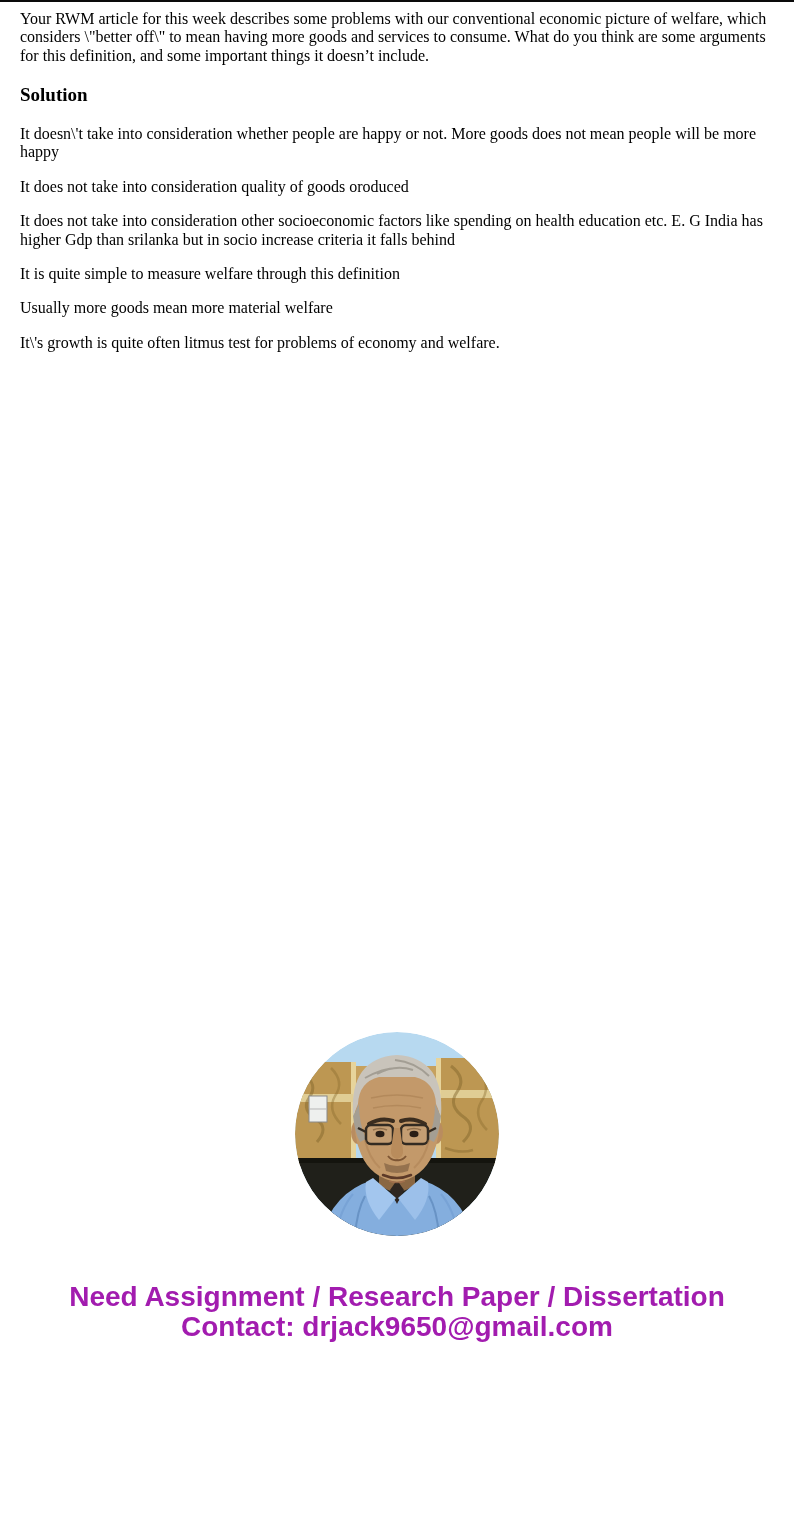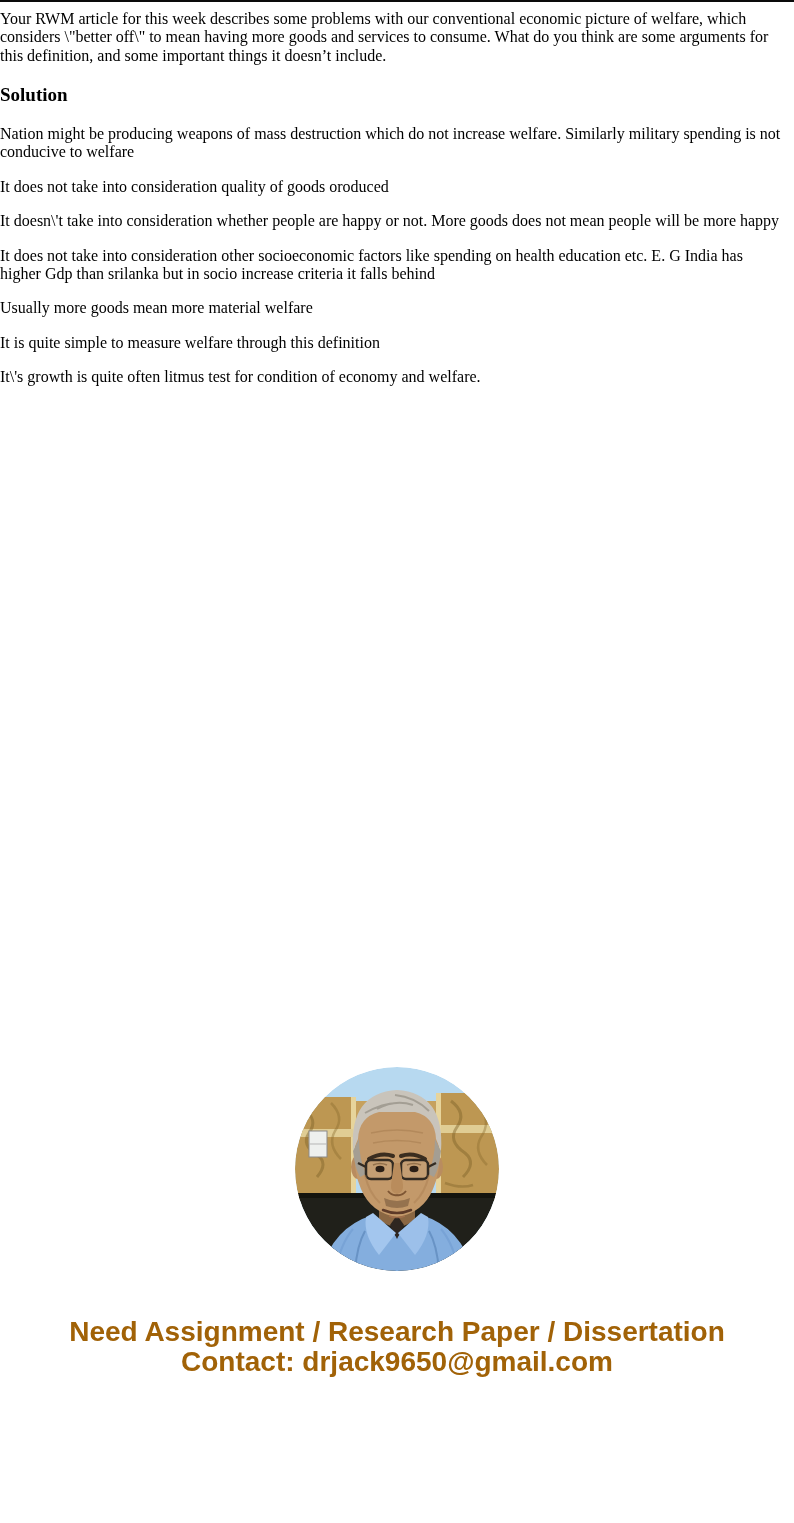--- a/index.html
+++ b/index.html
@@ -15,21 +15,21 @@
     overflow: hidden;
     font-family: "Liberation Serif", serif;
     color: #000000;
   }
   .top-border {
     height: 2px;
     background: #0a0a0a;
     width: 100%;
   }
   .doc {
-    padding: 8px 8px 0 0;
+    padding: 8px 8px 0 20px;
     font-size: 16px;
     line-height: 1.15;
   }
   .doc p {
     margin: 0 0 16px 0;
   }
   .doc h3 {
     font-size: 19px;
     font-weight: bold;
     margin: 19px 0;
@@ -46,40 +46,39 @@
     overflow: hidden;
     display: block;
   }
   .footer {
     margin-top: 46px;
     text-align: center;
     font-family: "Liberation Sans", sans-serif;
     font-weight: bold;
     font-size: 28px;
     line-height: 30px;
-    color: #a16207;
+    color: #a21caf;
   }
 </style>
 </head>
 <body>
 
 <div class="page">
 
   <div class="top-border"></div>
 
   <div class="doc">
     <p>Your RWM article for this week describes some problems with our conventional economic picture of welfare, which considers \"better off\" to mean having more goods and services to consume. What do you think are some arguments for this definition, and some important things it doesn’t include.</p>
     <h3>Solution</h3>
-    <p>Nation might be producing weapons of mass destruction which do not increase welfare. Similarly military spending is not conducive to welfare</p>
+    <p>It doesn\'t take into consideration whether people are happy or not. More goods does not mean people will be more happy</p>
     <p>It does not take into consideration quality of goods oroduced</p>
-    <p>It doesn\'t take into consideration whether people are happy or not. More goods does not mean people will be more happy</p>
     <p>It does not take into consideration other socioeconomic factors like spending on health education etc. E. G India has higher Gdp than srilanka but in socio increase criteria it falls behind</p>
+    <p>It is quite simple to measure welfare through this definition</p>
     <p>Usually more goods mean more material welfare</p>
-    <p>It is quite simple to measure welfare through this definition</p>
-    <p>It\'s growth is quite often litmus test for condition of economy and welfare.</p>
+    <p>It\'s growth is quite often litmus test for problems of economy and welfare.</p>
   </div>
 
   <div class="avatar-wrap">
     <svg class="avatar" viewBox="0 0 204 204" xmlns="http://www.w3.org/2000/svg">
       <defs>
         <clipPath id="avclip">
             <circle cx="102" cy="102" r="102"></circle>
           </clipPath>
       </defs>
       <g clip-path="url(#avclip)">

